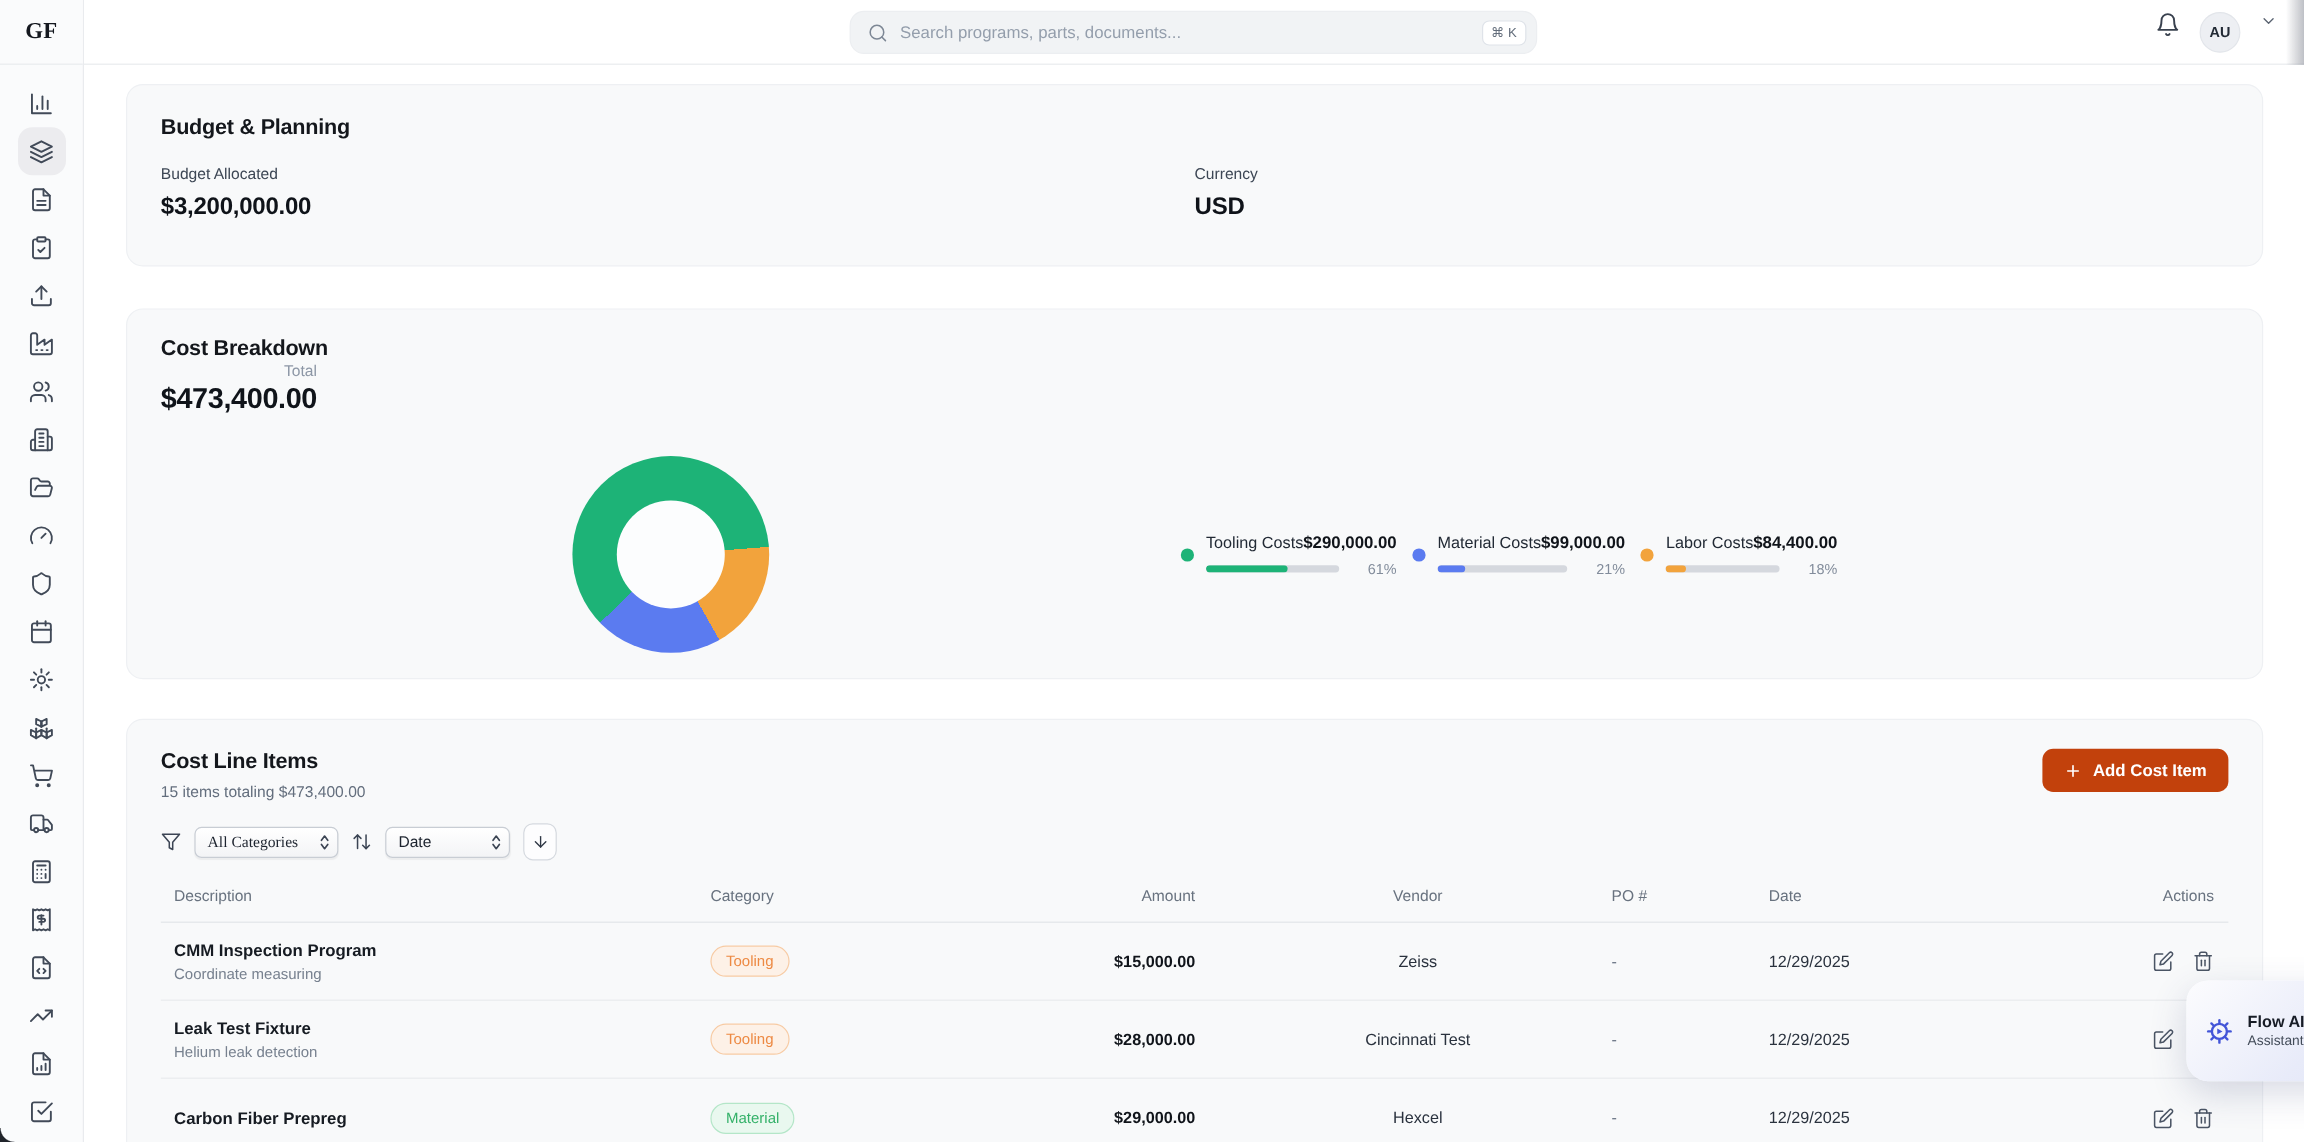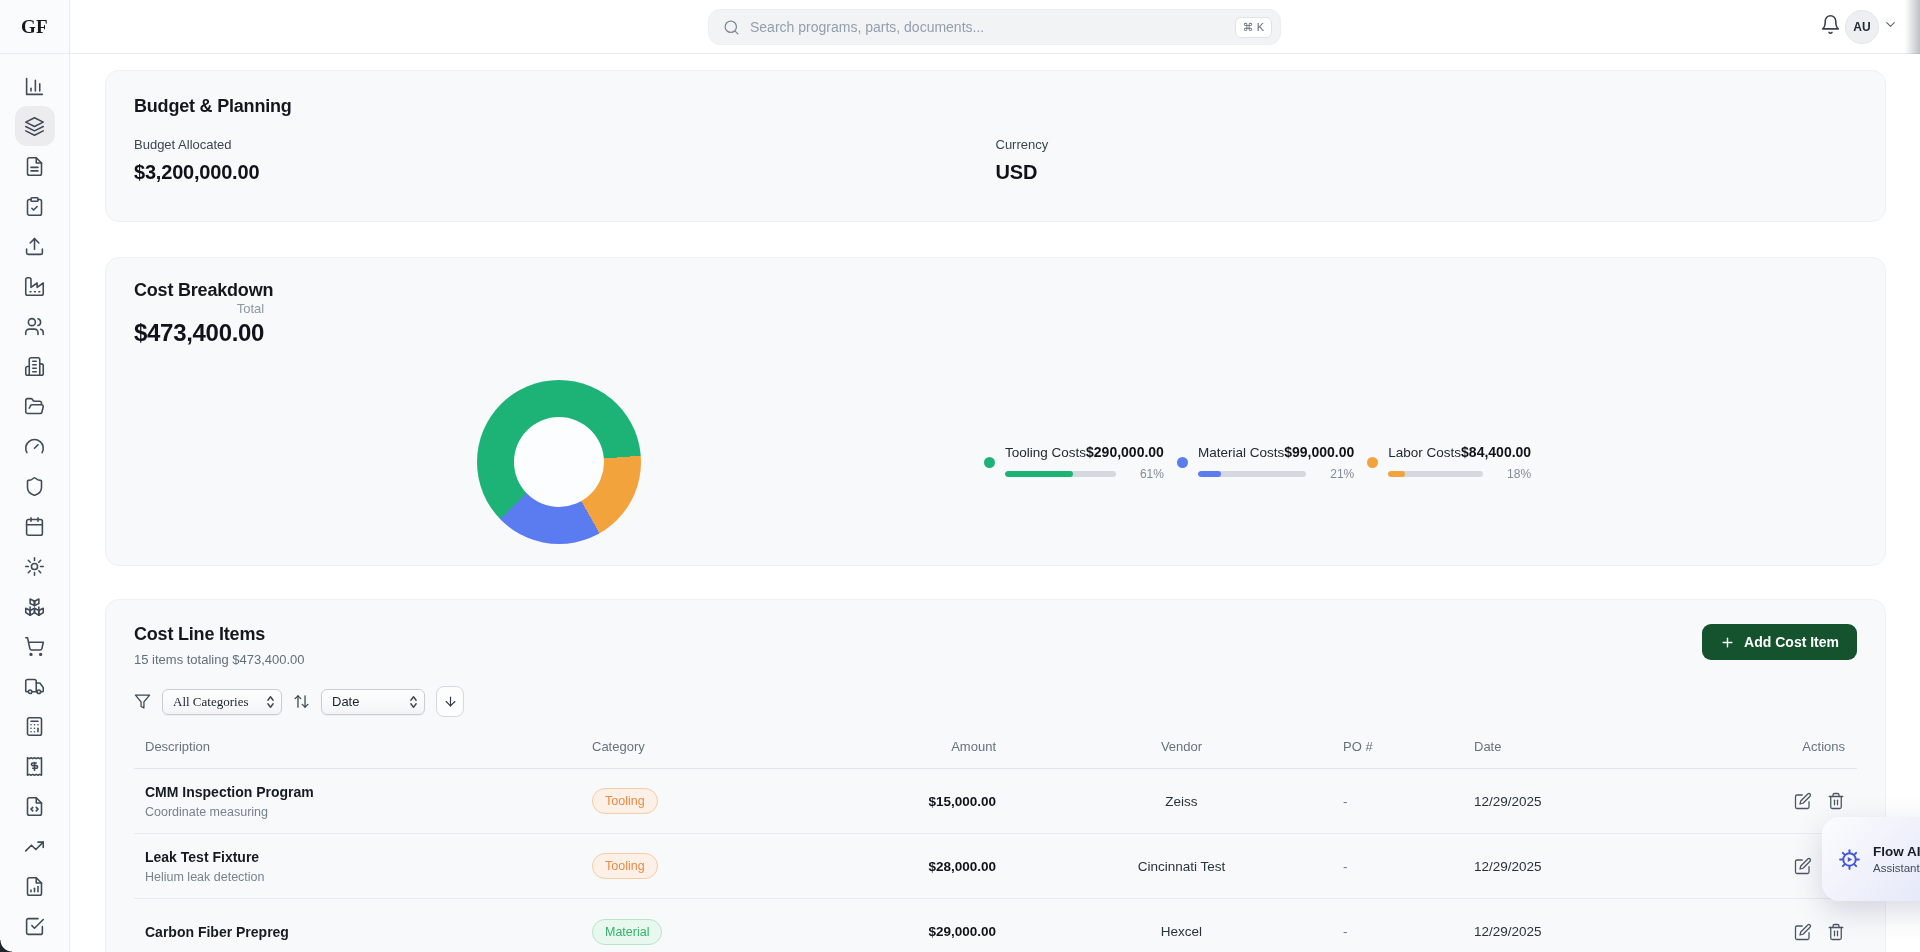--- a/index.html
+++ b/index.html
@@ -18,21 +18,21 @@
   .icn { width:21px; height:21px; stroke:#414a58; stroke-width:1.8; fill:none; stroke-linecap:round; stroke-linejoin:round; }
 
   
   .main { flex:1; display:flex; flex-direction:column; min-width:0; }
   .topbar { height:54px; flex:0 0 54px; background:#fff; border-bottom:1px solid #e9ebee; position:relative; display:flex; align-items:center; }
   .search { position:absolute; left:638px; top:9px; width:573px; height:36px; background:#f1f3f5; border:1px solid #eceef1; border-radius:12px; display:flex; align-items:center; padding:0 8px 0 14px; }
   .search .icn { width:17px; height:17px; stroke:#7d8795; }
   .search input { flex:1; border:0; outline:0; background:transparent; margin-left:10px; font-size:14px; color:#333; font-family:inherit; }
   .search input::placeholder { color:#949eac; }
   .kbd { background:#fff; border:1px solid #dfe3e9; border-radius:6px; font-size:11px; color:#636d7b; padding:3px 7px; white-space:nowrap; }
-  .top-right { margin-left:auto; display:flex; align-items:center; gap:4px; padding-right:22px; }
+  .top-right { margin-left:auto; display:flex; gap:16px; padding-right:22px; }
   .bell .icn { width:21px; height:21px; stroke:#39414e; }
   .avatar { width:34px; height:34px; border-radius:50%; background:#edeff3; border:1px solid #e2e5ea; display:flex; align-items:center; justify-content:center; font-size:12px; font-weight:700; color:#222a35; }
   .chev .icn { width:15px; height:15px; stroke:#5b6472; }
 
   
   .content { flex:1; padding:16px 34px 0 35px; overflow:hidden; }
   .card { background:#f8f9fa; border:1px solid #eef0f3; border-radius:14px; }
   .card-title { font-size:18px; font-weight:700; color:#14171c; letter-spacing:-.2px; }
 
   .budget-card { height:152px; padding:25px 28px; margin-bottom:35px; }
@@ -58,21 +58,21 @@
   .lg-amount { font-size:14px; font-weight:700; color:#10141a; }
   .lg-bottom { display:flex; align-items:center; gap:14px; }
   .track { flex:1; height:6px; border-radius:3px; background:#d5d8de; overflow:hidden; }
   .fill { height:100%; border-radius:3px; }
   .lg-pct { width:34px; text-align:right; font-size:12px; color:#828c9b; }
 
   
   .items-card { min-height:420px; padding:24px 28px 0; }
   .items-head { display:flex; justify-content:space-between; align-items:flex-start; }
   .items-sub { font-size:13px; color:#636e7d; margin-top:7px; }
-  .add-btn { display:flex; align-items:center; gap:9px; height:36px; padding:0 18px; border:0; border-radius:9px; background:#14532d; color:#fff; font-size:14px; font-weight:600; font-family:inherit; cursor:pointer; }
+  .add-btn { display:flex; align-items:center; gap:9px; height:36px; padding:0 18px; border:0; border-radius:9px; background:#c2410c; color:#fff; font-size:14px; font-weight:600; font-family:inherit; cursor:pointer; }
   .add-btn .icn { width:15px; height:15px; stroke:#fff; stroke-width:2.2; }
 
   .filters { display:flex; align-items:center; gap:11px; margin-top:19px; }
   .filters .icn { width:17px; height:17px; stroke:#3c4554; }
   .select { display:flex; align-items:center; justify-content:space-between; height:26px; padding:0 6px 0 10px; background:linear-gradient(180deg,#ffffff,#f3f4f6); border:1px solid #c8cdd4; border-radius:6px; box-shadow:0 1px 1px rgba(0,0,0,.05); font-size:13px; color:#1c232e; cursor:pointer; }
   .select-cat { width:120px;font-family:Liberation Serif, serif; } .select-sort { width:104px; }
   .sel-arrows { width:9px; height:14px; margin-left:8px; }
   .dir-btn { width:28px; height:31px; border-radius:8px; border:1px solid #d5d9df; background:#fdfdfe; display:flex; align-items:center; justify-content:center; cursor:pointer; }
   .dir-btn .icn { width:15px; height:15px; stroke:#2f3845; }
 

